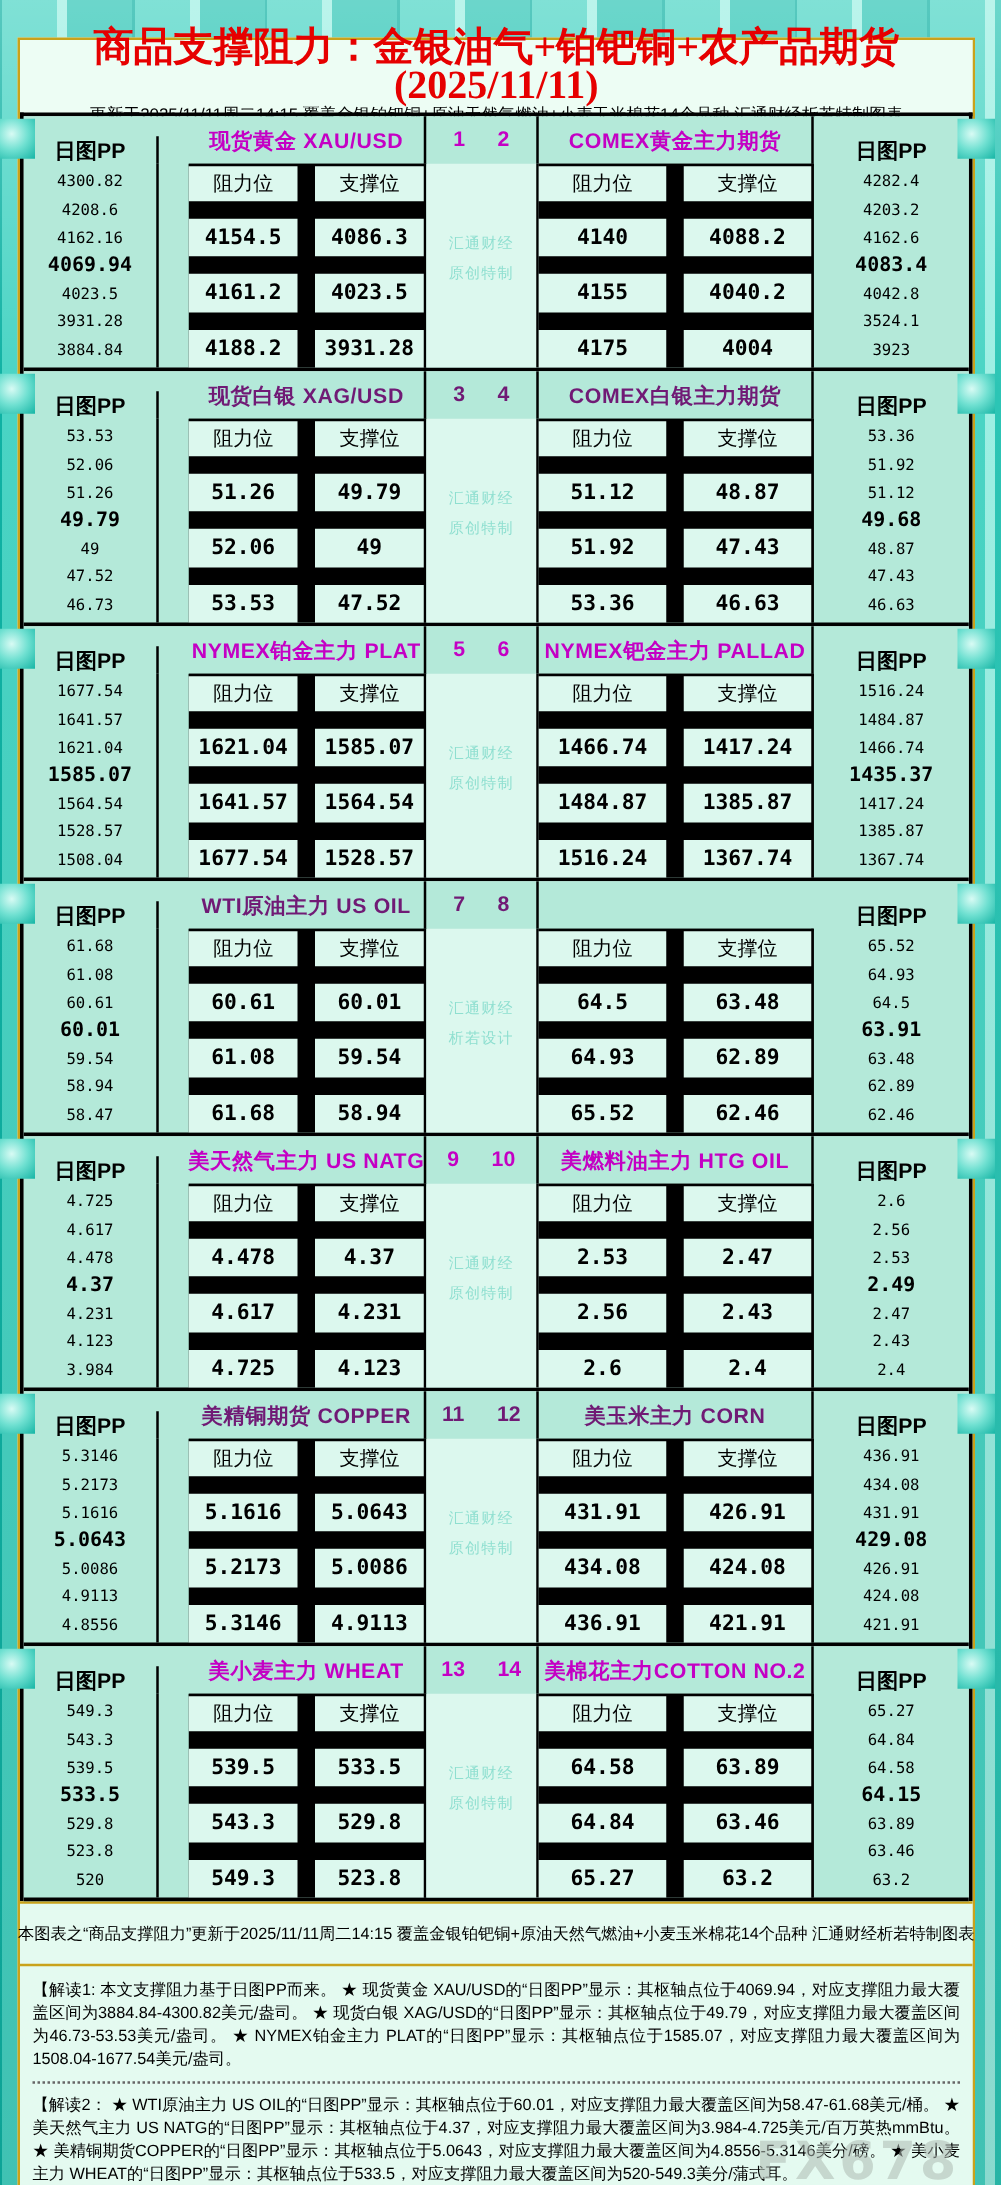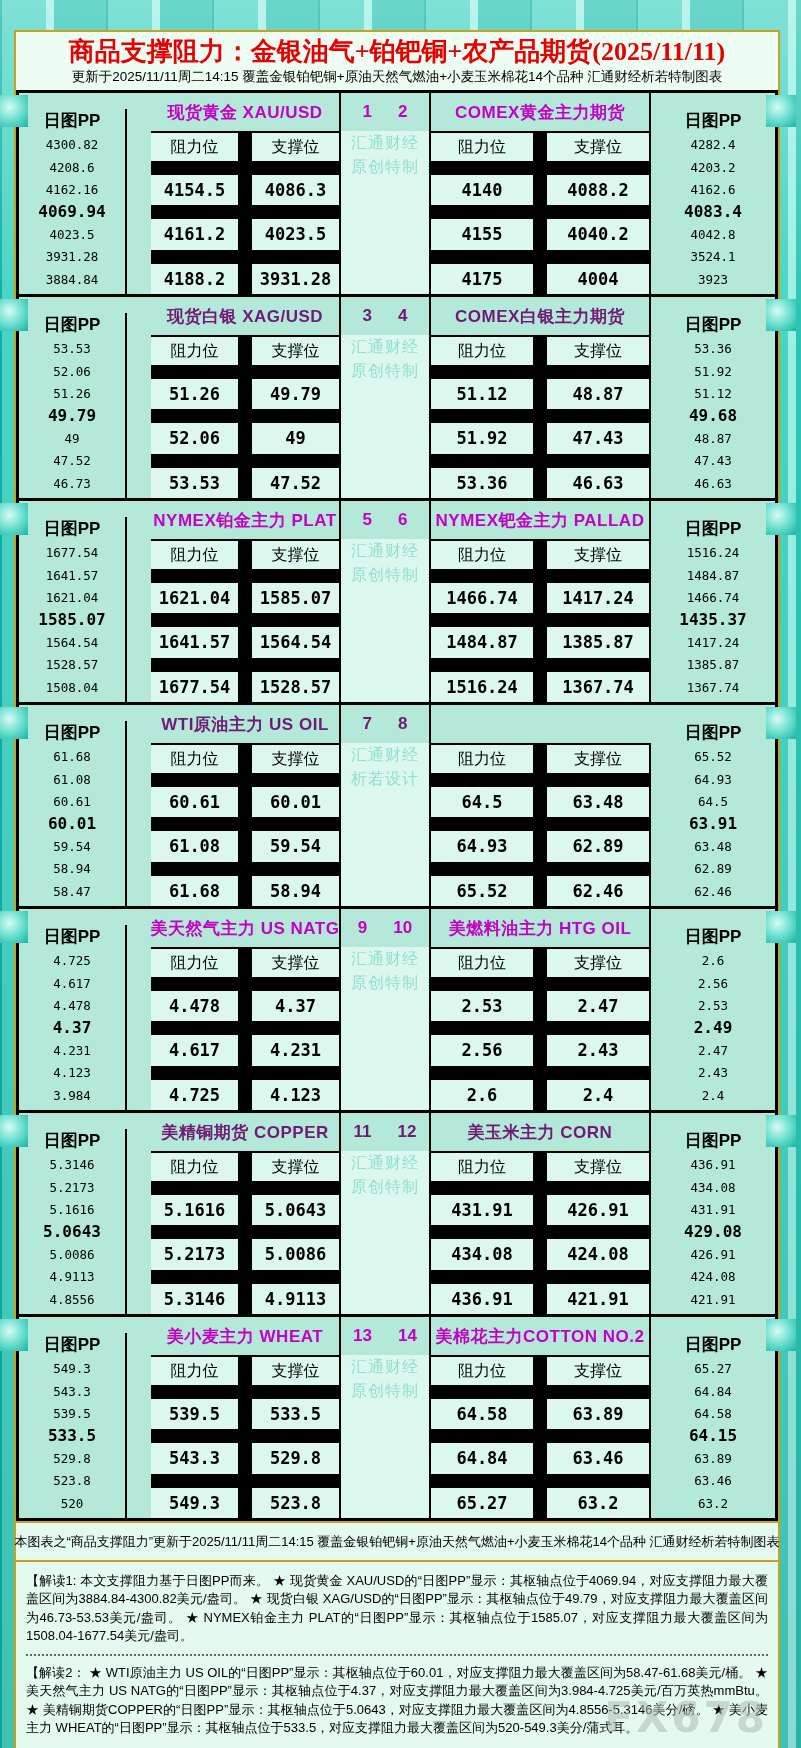--- a/index.html
+++ b/index.html
@@ -9,21 +9,21 @@
     background:
       linear-gradient(180deg, rgba(255,255,255,.30) 0%, rgba(255,255,255,0) 18%, rgba(0,60,55,.12) 100%),
       repeating-linear-gradient(90deg,#0fb1a3 0 2px,#49d4c4 2px 46px,#9defe3 46px 54px,#2cc5b5 54px 106px);
   }
   .sheet{
     position:absolute;left:14px;top:30px;width:766px;
     border:2px solid #c9a21b;background:#e8fbf1;box-sizing:border-box;
   }
   
   .title-block{height:58px;display:flex;flex-direction:column;justify-content:center;text-align:center;gap:1px;background:#edfdf4;}
-  .main-title{font-family:"Liberation Serif",serif;font-weight:bold;font-size:26px;line-height:30px;color:#e60000;}
+  .main-title{font-family:"Liberation Serif",serif;font-weight:bold;font-size:32px;line-height:30px;color:#e60000;}
   .sub-title{font-size:13.5px;line-height:17px;color:#000;}
   
   .rows{border-top:3px solid #000;border-left:3px solid #000;border-right:3px solid #000;box-sizing:border-box;}
   .row{
     position:relative;height:204px;box-sizing:border-box;border-bottom:3px solid #000;
     display:grid;grid-template-columns:108px 214px 90px 220px 1fr;grid-template-rows:38px 1fr;
     grid-template-areas:"hl tl hn tr hr" "pl bl wm br pr";
     background:#b4e9d9;
   }
   .row::before,.row::after{
@@ -51,26 +51,26 @@
   .ppv{line-height:14px;}
   .ppv.pivot{font-size:16px;font-weight:bold;}
   .tbl{
     display:grid;grid-template-columns:1fr 1fr;grid-template-rows:28px 1fr 1fr 1fr;
     gap:14px;background:#000;border-top:2px solid #000;box-sizing:border-box;
   }
   .tc{background:#dcf8ee;display:flex;align-items:center;justify-content:center;}
   .tc.th{font-size:16px;font-weight:normal;}
   .tc.tv{font-size:17px;font-weight:bold;font-family:"DejaVu Sans Mono",monospace;}
   .a-wm{
-    background:#dcf8ee;display:flex;flex-direction:column;align-items:center;justify-content:flex-start;
-    padding-bottom:14px;box-sizing:border-box;color:#8fdfd0;font-size:16px;line-height:24px;letter-spacing:1px;
+    background:#dcf8ee;display:flex;flex-direction:column;align-items:center;justify-content:center;
+    padding-bottom:14px;box-sizing:border-box;color:#8fdfd0;font-size:12px;line-height:24px;letter-spacing:1px;
   }
   
   .note-box{
-    border-top:2px solid #c9a21b;height:39px;display:flex;align-items:center;justify-content:center;
+    border-top:2px solid #c9a21b;height:50px;display:flex;align-items:center;justify-content:center;
     padding:0 6px;font-size:13px;text-align:center;background:#e4faf0;box-sizing:border-box;white-space:nowrap;
   }
   
   .analysis{border-top:2px solid #c9a21b;background:#e4faf0;position:relative;padding:10px 10px 12px;font-size:13px;line-height:1.42;text-align:justify;}
   .analysis .divider{border-top:2px dotted #666;margin:8px 0;}
   .fx-watermark{
     position:absolute;right:10px;bottom:2px;font-family:"DejaVu Sans",sans-serif;
     font-size:42px;font-weight:bold;letter-spacing:3px;color:#aebbb2;opacity:.55;
   }
 </style>

